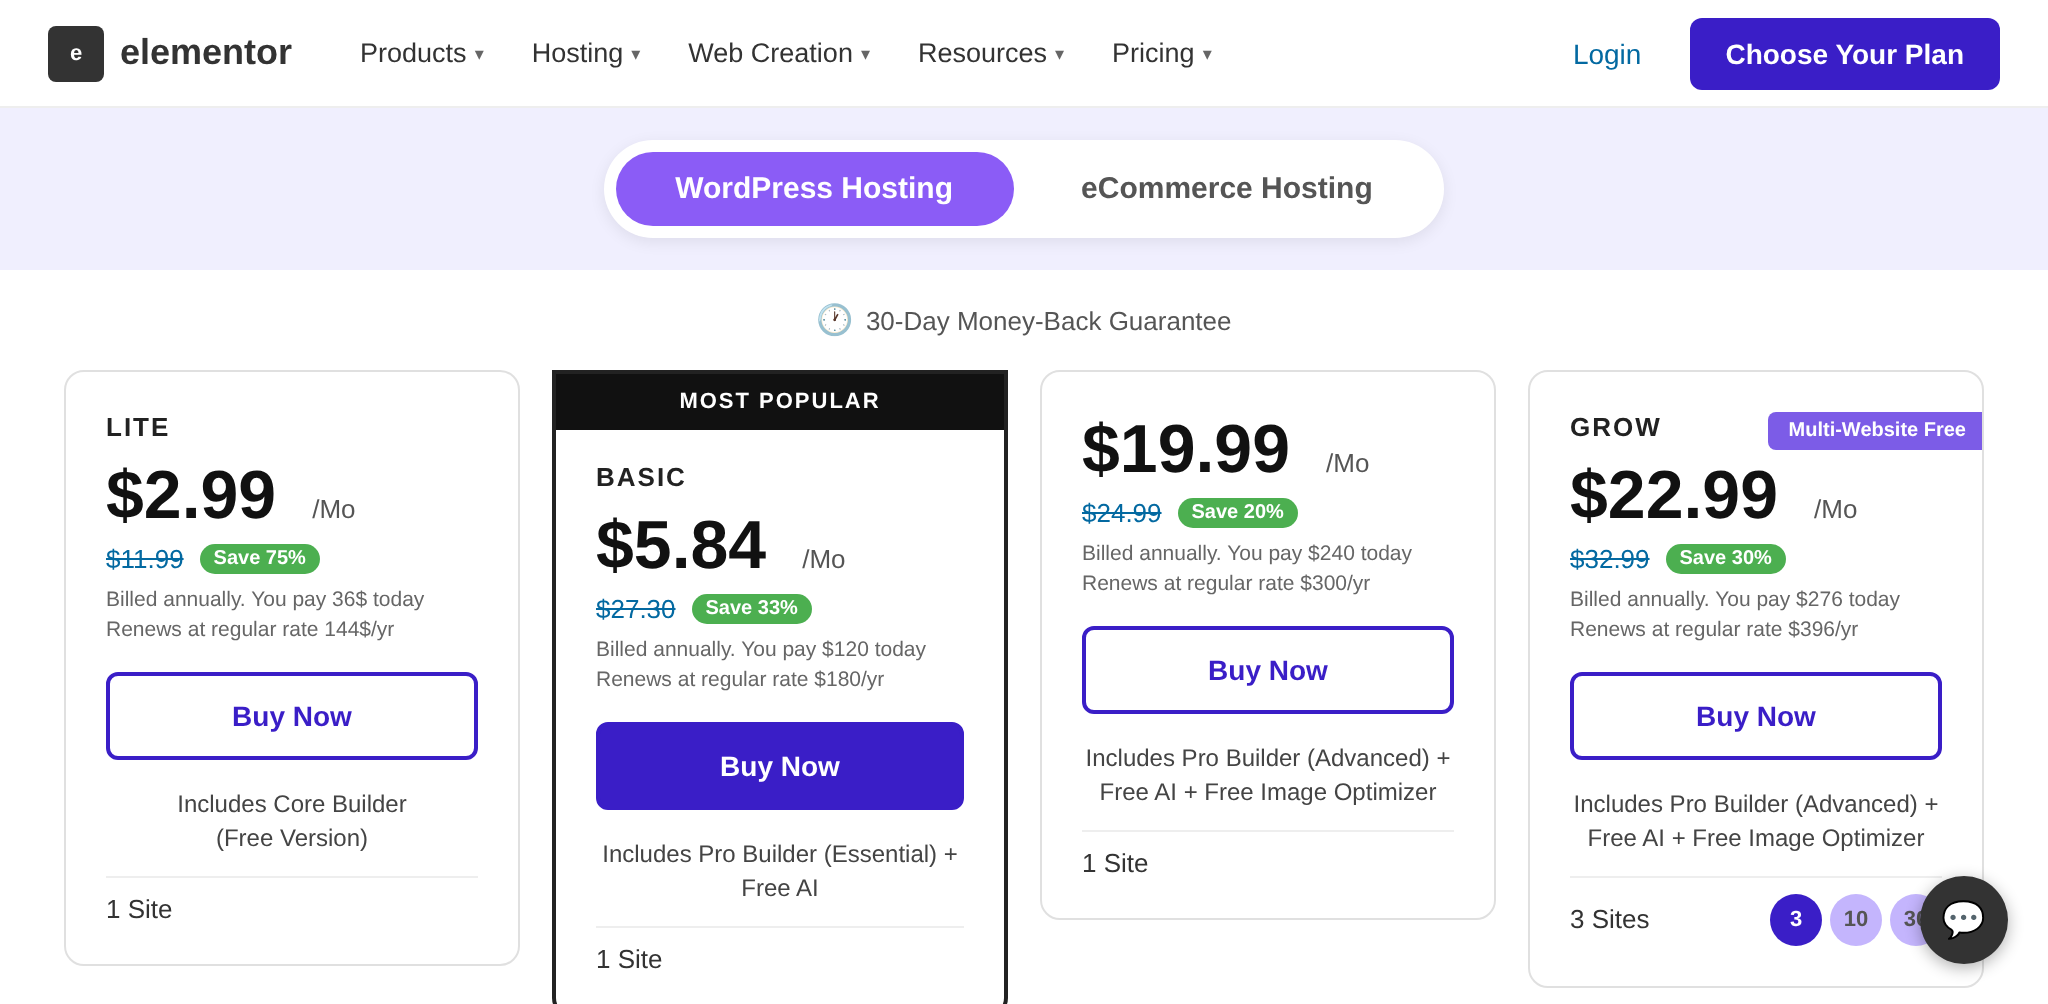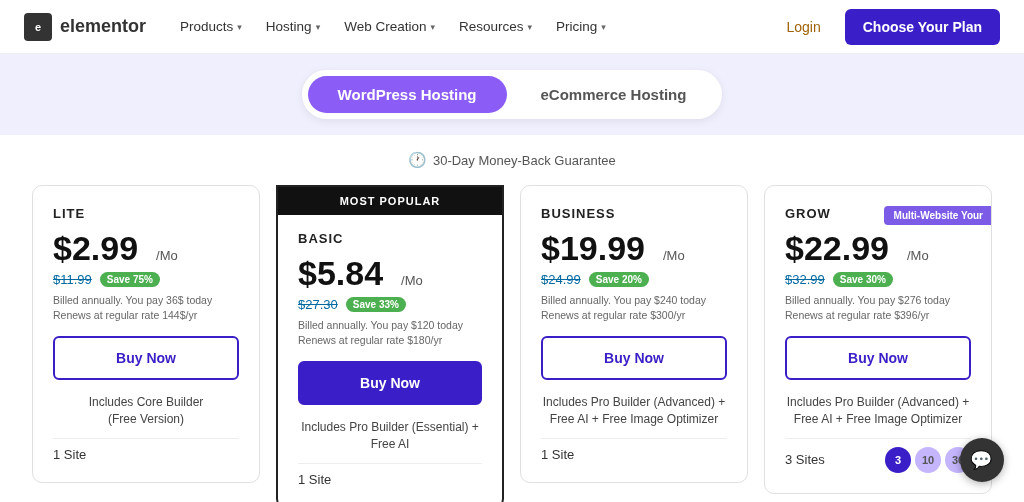--- a/index.html
+++ b/index.html
@@ -12,21 +12,21 @@
       border-bottom: 1px solid #eee; position: relative; z-index: 10;
     }
     .nav-left { display: flex; align-items: center; gap: 24px; }
     .nav-logo { display: flex; align-items: center; gap: 8px; font-weight: 700; font-size: 18px; color: #333; }
     .nav-logo-icon { width: 28px; height: 28px; background: #333; border-radius: 4px; display: flex; align-items: center; justify-content: center; }
     .nav-logo-icon span { color: #fff; font-size: 11px; font-weight: 900; }
     .nav-links { display: flex; align-items: center; gap: 4px; }
     .nav-link { display: flex; align-items: center; gap: 4px; padding: 6px 10px; font-size: 13.5px; color: #333; cursor: pointer; border-radius: 4px; }
     .nav-link .chevron { font-size: 9px; color: #666; }
     .nav-right { display: flex; align-items: center; gap: 12px; }
-    .login-btn { font-size: 14px; color: #a16207; cursor: pointer; padding: 6px 12px; text-align: center; }
+    .login-btn { font-size: 14px; color: #0369a1; cursor: pointer; padding: 6px 12px; text-align: center; }
     .cta-btn {
       background: #3a1ec7; color: #fff; border: none; border-radius: 6px;
       padding: 10px 18px; font-size: 14px; font-weight: 600; cursor: pointer;
       white-space: nowrap;
     }
 
     
     .tabs-section {
       background: #f0effe; padding: 16px 0; display: flex; justify-content: center;
     }
@@ -184,21 +184,20 @@
     </div>
     <button class="buy-btn dark">Buy Now</button>
     <div class="includes-text">Includes Pro Builder (Essential) +<br>Free AI</div>
     <hr class="divider">
     <div class="sites-row">
       <span>1 Site</span>
     </div>
   </div>
 
   <div class="card">
-    <div class="plan-name">BUSINESS</div>
     <div class="price-row">
       <span class="price-amount">$19.99</span>
       <span class="price-mo">/Mo</span>
     </div>
     <div class="old-price-row">
       <span class="old-price">$24.99</span>
       <span class="save-badge">Save 20%</span>
     </div>
     <div class="billing-note">
       <span>Billed annually. You pay $240 today</span><br>
@@ -206,21 +205,21 @@
     </div>
     <button class="buy-btn">Buy Now</button>
     <div class="includes-text">Includes Pro Builder (Advanced) +<br>Free AI + Free Image Optimizer</div>
     <hr class="divider">
     <div class="sites-row">
       <span>1 Site</span>
     </div>
   </div>
 
   <div class="card" style="position:relative;">
-    <div class="multi-badge">Multi-Website Your</div>
+    <div class="multi-badge">Multi-Website Free</div>
     <div class="plan-name">GROW</div>
     <div class="price-row">
       <span class="price-amount">$22.99</span>
       <span class="price-mo">/Mo</span>
     </div>
     <div class="old-price-row">
       <span class="old-price">$32.99</span>
       <span class="save-badge">Save 30%</span>
     </div>
     <div class="billing-note">

